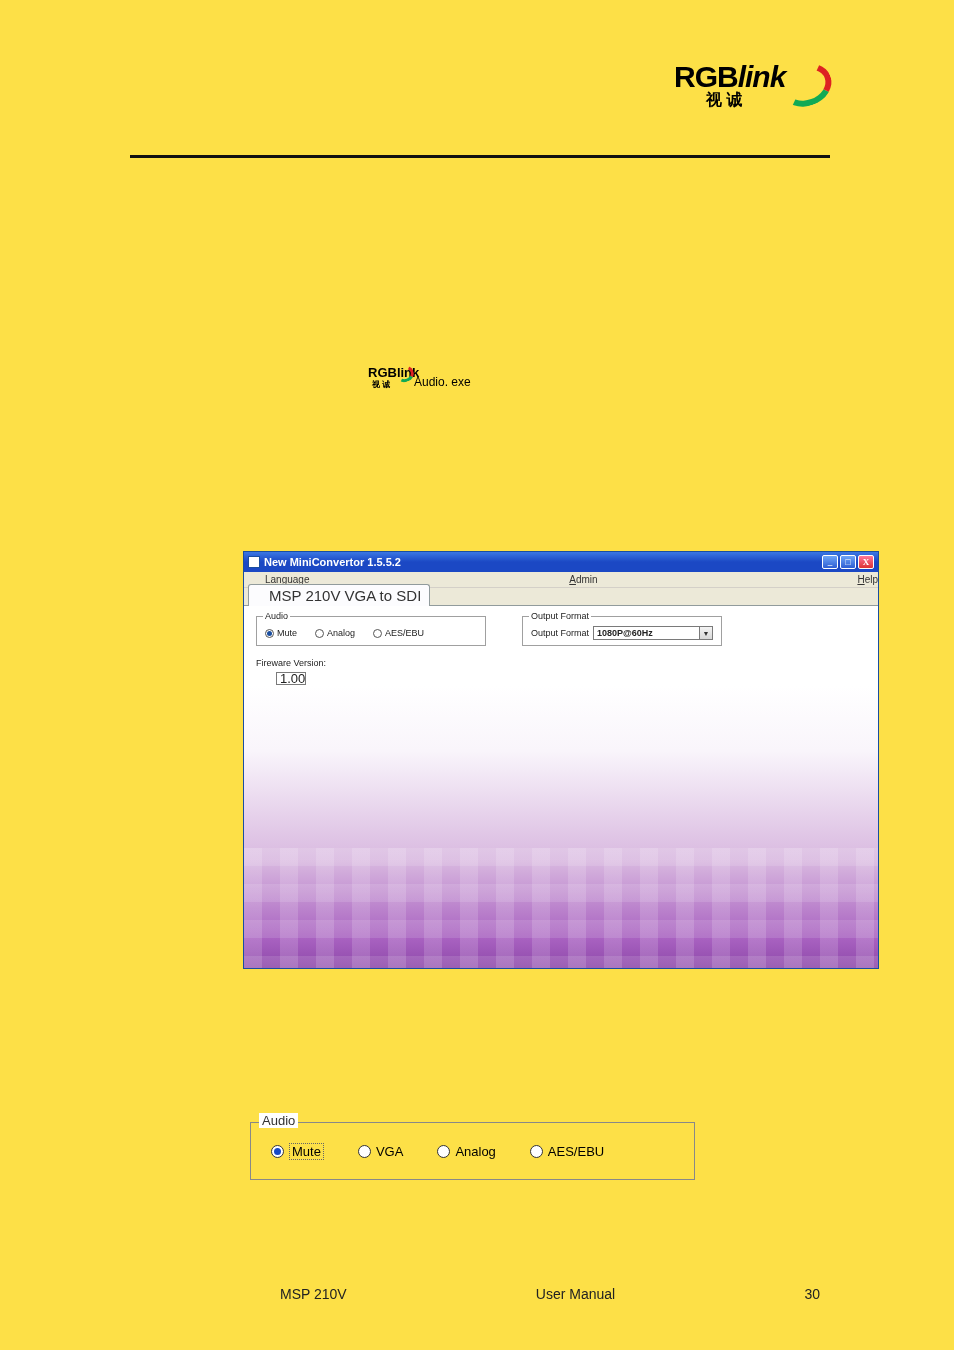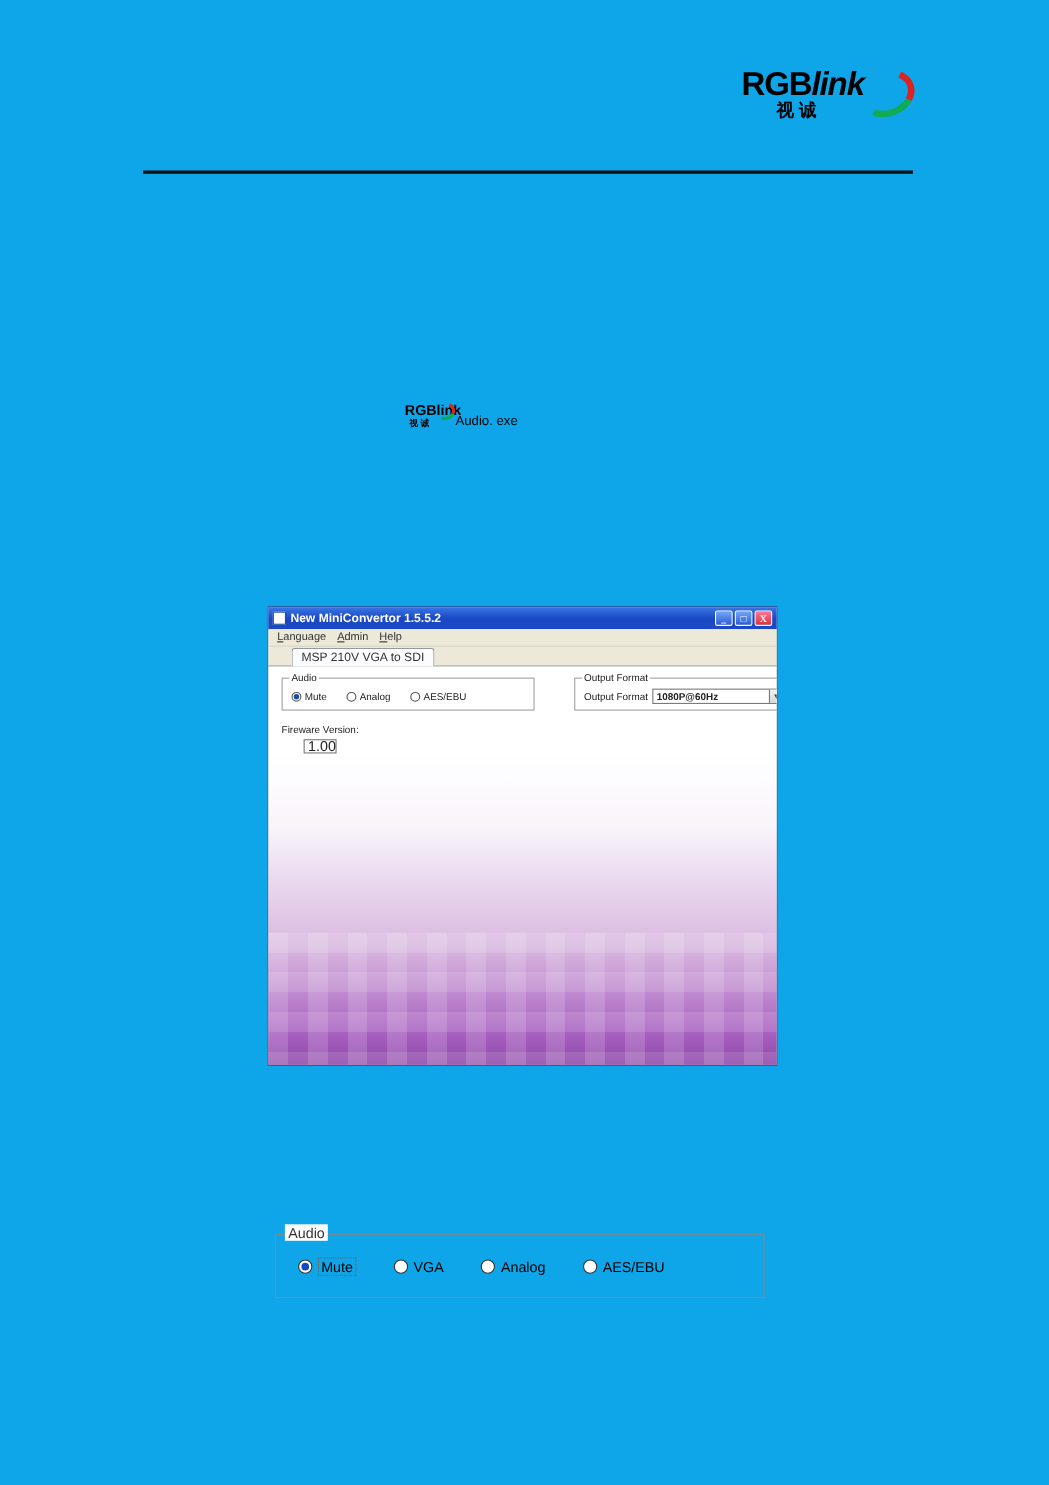--- a/index.html
+++ b/index.html
@@ -7,21 +7,21 @@
     width: 954px;
     height: 1350px;
     background: #fff;
     font-family: Arial, sans-serif;
     position: relative;
   }
   .page {
     width: 954px;
     height: 1350px;
     position: relative;
-    background: #0ea5e9;
+    background: #fde047;
   }
   .header-logo {
     position: absolute;
     top: 60px;
     right: 130px;
     width: 150px;
     height: 55px;
   }
   .header-logo .brand-text {
     font-size: 30px;
@@ -92,21 +92,21 @@
   .exe-icon-block .exe-name {
     font-family: "SimSun","MS Sans Serif",sans-serif;
     font-size: 12px;
     color: #000;
   }
   
   .app-window {
     position: absolute;
     top: 551px;
     left: 243px;
-    width: 464px;
+    width: 636px;
     height: 418px;
     border: 1px solid #1a4ea0;
     background: #ece9d8;
     display: flex;
     flex-direction: column;
   }
   .titlebar {
     height: 20px;
     background: linear-gradient(to bottom,#3a77e3 0%,#1b48c4 50%,#1b48c4 100%);
     display: flex;
@@ -141,46 +141,46 @@
   .win-max { background: linear-gradient(#6fa6f7,#2d5ed3); }
   .win-close { background: linear-gradient(#f79,#d33); }
   .menubar {
     height: 16px;
     background: #ece9d8;
     display: flex;
     align-items: center;
     font-family: "SimSun","MS Sans Serif",sans-serif;
     font-size: 10px;
     color: #333;
-    padding-left: 8px;
+    padding-left: 21px;
     gap: 10px;
     border-bottom: 1px solid #d4d0c8;
+    justify-content: space-between;
   }
   .menubar .menu-item .ul { text-decoration: underline; }
   .tabstrip {
     height: 18px;
     background: #ece9d8;
     display: flex;
     align-items: flex-end;
     border-bottom: 1px solid #919b9c;
     padding-left: 4px;
   }
   .tabstrip .tab {
     background: #fcfcfe;
     border: 1px solid #919b9c;
     border-bottom: none;
     border-top-left-radius: 3px;
     border-top-right-radius: 3px;
     font-family: Tahoma, sans-serif;
-    font-size: 11px;
+    font-size: 15px;
     color: #333;
-    padding: 2px 8px 2px 8px;
+    padding: 2px 8px 2px 20px;
     position: relative;
     top: 1px;
-    margin-left: 17px;
   }
   .app-body {
     flex: 1;
     position: relative;
     background: linear-gradient(to bottom,
       #ffffff 0%, #ffffff 22%,
       #f9f5fb 40%,
       #d9b9e0 70%,
       #a861c0 92%,
       #8e49aa 100%);
@@ -449,14 +449,19 @@
           <span class="zr"></span>
           <span>Analog</span>
         </span>
       <span class="zradio">
           <span class="zr"></span>
           <span>AES/EBU</span>
         </span>
     </div>
   </div>
 
+  <div class="footer">
+    <span class="fl">MSP 210V</span>
+    <span class="fc">User Manual</span>
+    <span class="fr">30</span>
+  </div>
 
 </div>
 
 </body></html>

